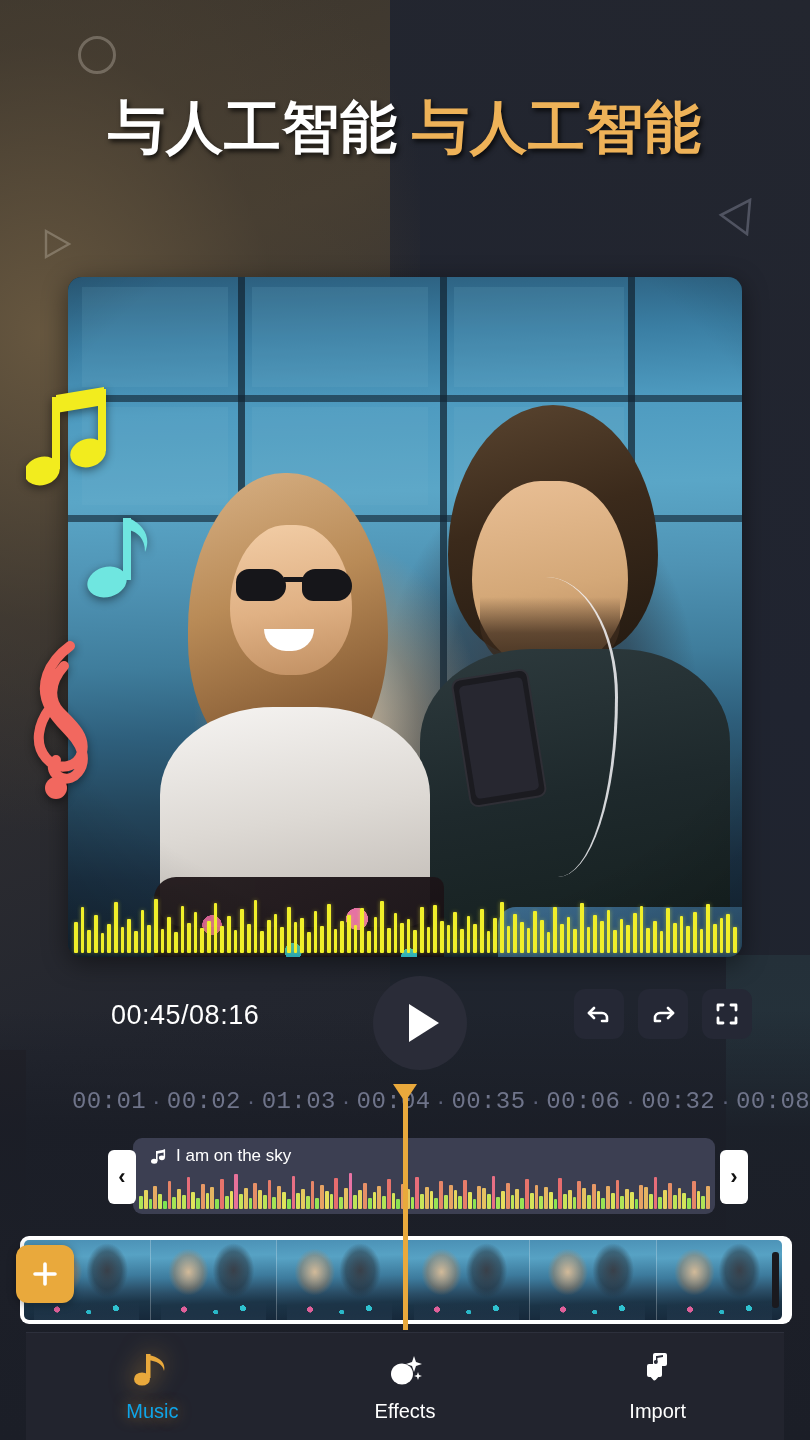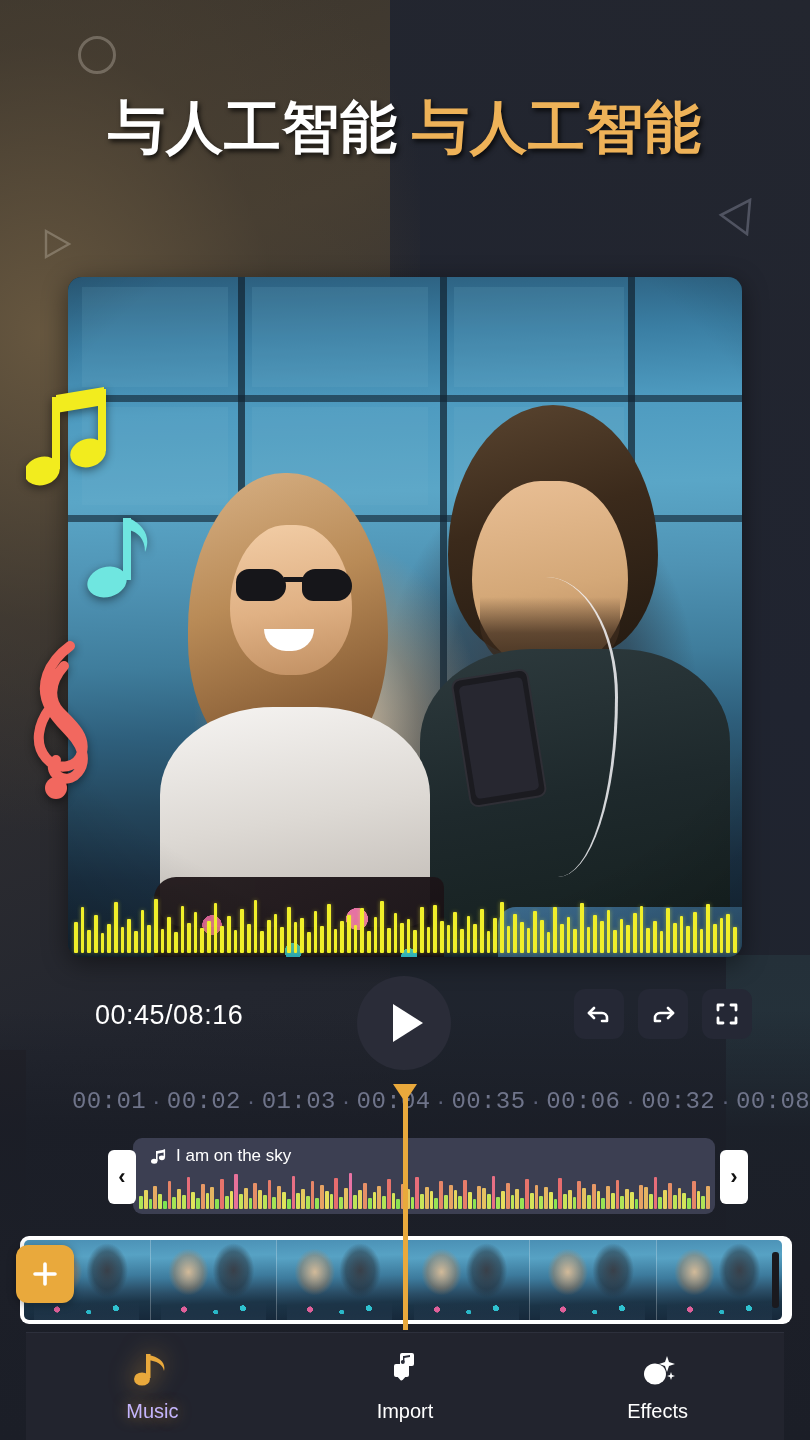--- a/index.html
+++ b/index.html
@@ -225,21 +225,21 @@
     pointer-events: none;
     filter: drop-shadow(0 3px 5px rgba(0,0,0,0.45));
   }
   .note svg { display: block; width: 100%; height: 100%; }
   .note-yellow { left: 26px; top: 385px; width: 88px; height: 105px; }
   .note-cyan   { left: 85px; top: 512px; width: 72px; height: 92px; }
   .note-clef   { left: 20px; top: 640px; width: 96px; height: 170px; }
 
   
   .controls {
-    position: absolute; left: 0; right: 0; top: 966px; height: 112px;
+    position: absolute; left: 16px; right: 0; top: 966px; height: 112px;
   }
   .time-display {
     position: absolute; left: 95px; top: 34px;
     color: #ffffff; font-size: 27px; letter-spacing: 0.5px;
   }
   .play-btn {
     position: absolute; left: 357px; top: 10px;
     width: 94px; height: 94px; border-radius: 50%;
     background: #2a2c38;
     display: flex; align-items: center; justify-content: center;
@@ -378,21 +378,21 @@
     display: flex;
   }
   .nav-item {
     flex: 1; display: flex; flex-direction: column;
     align-items: center; justify-content: center; gap: 11px;
     cursor: pointer;
   }
   .nav-ico { width: 38px; height: 38px; display: flex; align-items: center; justify-content: center; }
   .nav-ico svg { display: block; }
   .nav-label { font-size: 20px; color: #ffffff; }
-  .nav-item.active .nav-label { color: #c4b5fd; text-shadow: 0 0 14px rgba(233,169,60,0.55); }
+  .nav-item.active .nav-label { color: #0ea5e9; text-shadow: 0 0 14px rgba(233,169,60,0.55); }
   .nav-item.active .nav-ico { filter: drop-shadow(0 0 12px rgba(233,169,60,0.6)); }
 </style>
 </head>
 <body>
 
 <div id="app">
 
   <div class="bg-base"></div>
   <div class="bg-dark-right"></div>
   <div class="bg-warm"></div>
@@ -790,39 +790,39 @@
           <path d="M14 4 C26 6 32 12 30 20 C29 13 22 10 14 9 Z" fill="#e9a93c"></path>
           <rect x="12" y="3" width="4.5" height="24" fill="#e9a93c"></rect>
           <ellipse cx="8" cy="28" rx="8" ry="6.6" fill="#e9a93c"></ellipse>
         </svg>
       </div>
       <div class="nav-label">Music</div>
     </div>
 
     <div class="nav-item">
       <div class="nav-ico">
+        <svg width="36" height="36" viewBox="0 0 36 36">
+          <ellipse cx="15" cy="22" rx="11" ry="10.5" fill="#fff"></ellipse>
+          <path d="M27 4 L29 10 L35 12 L29 14 L27 20 L25 14 L19 12 L25 10 Z" fill="#fff"></path>
+          <path d="M31 20 L32 23 L35 24 L32 25 L31 28 L30 25 L27 24 L30 23 Z" fill="#fff"></path>
+        </svg>
+      </div>
+      <div class="nav-label">Effects</div>
+    </div>
+
+    <div class="nav-item">
+      <div class="nav-ico">
         <svg width="34" height="36" viewBox="0 0 34 36">
           <rect x="12" y="1" width="14" height="13" rx="2" fill="#fff"></rect>
           <path d="M16 4 L22 3 L22 5 L16 6 Z" fill="#2a2c38"></path>
           <rect x="15" y="4" width="1.4" height="6" fill="#2a2c38"></rect>
           <circle cx="14.8" cy="10" r="2" fill="#2a2c38"></circle>
           <rect x="6" y="12" width="15" height="13" rx="2" fill="#fff"></rect>
           <path d="M13.5 17 V26 M9.5 22.5 L13.5 27 L17.5 22.5" stroke="#fff" stroke-width="3" fill="none" stroke-linecap="round" stroke-linejoin="round"></path>
         </svg>
       </div>
       <div class="nav-label">Import</div>
     </div>
 
-    <div class="nav-item">
-      <div class="nav-ico">
-        <svg width="36" height="36" viewBox="0 0 36 36">
-          <ellipse cx="15" cy="22" rx="11" ry="10.5" fill="#fff"></ellipse>
-          <path d="M27 4 L29 10 L35 12 L29 14 L27 20 L25 14 L19 12 L25 10 Z" fill="#fff"></path>
-          <path d="M31 20 L32 23 L35 24 L32 25 L31 28 L30 25 L27 24 L30 23 Z" fill="#fff"></path>
-        </svg>
-      </div>
-      <div class="nav-label">Effects</div>
-    </div>
-
 
   </div>
 
 </div>
 
 </body></html>

